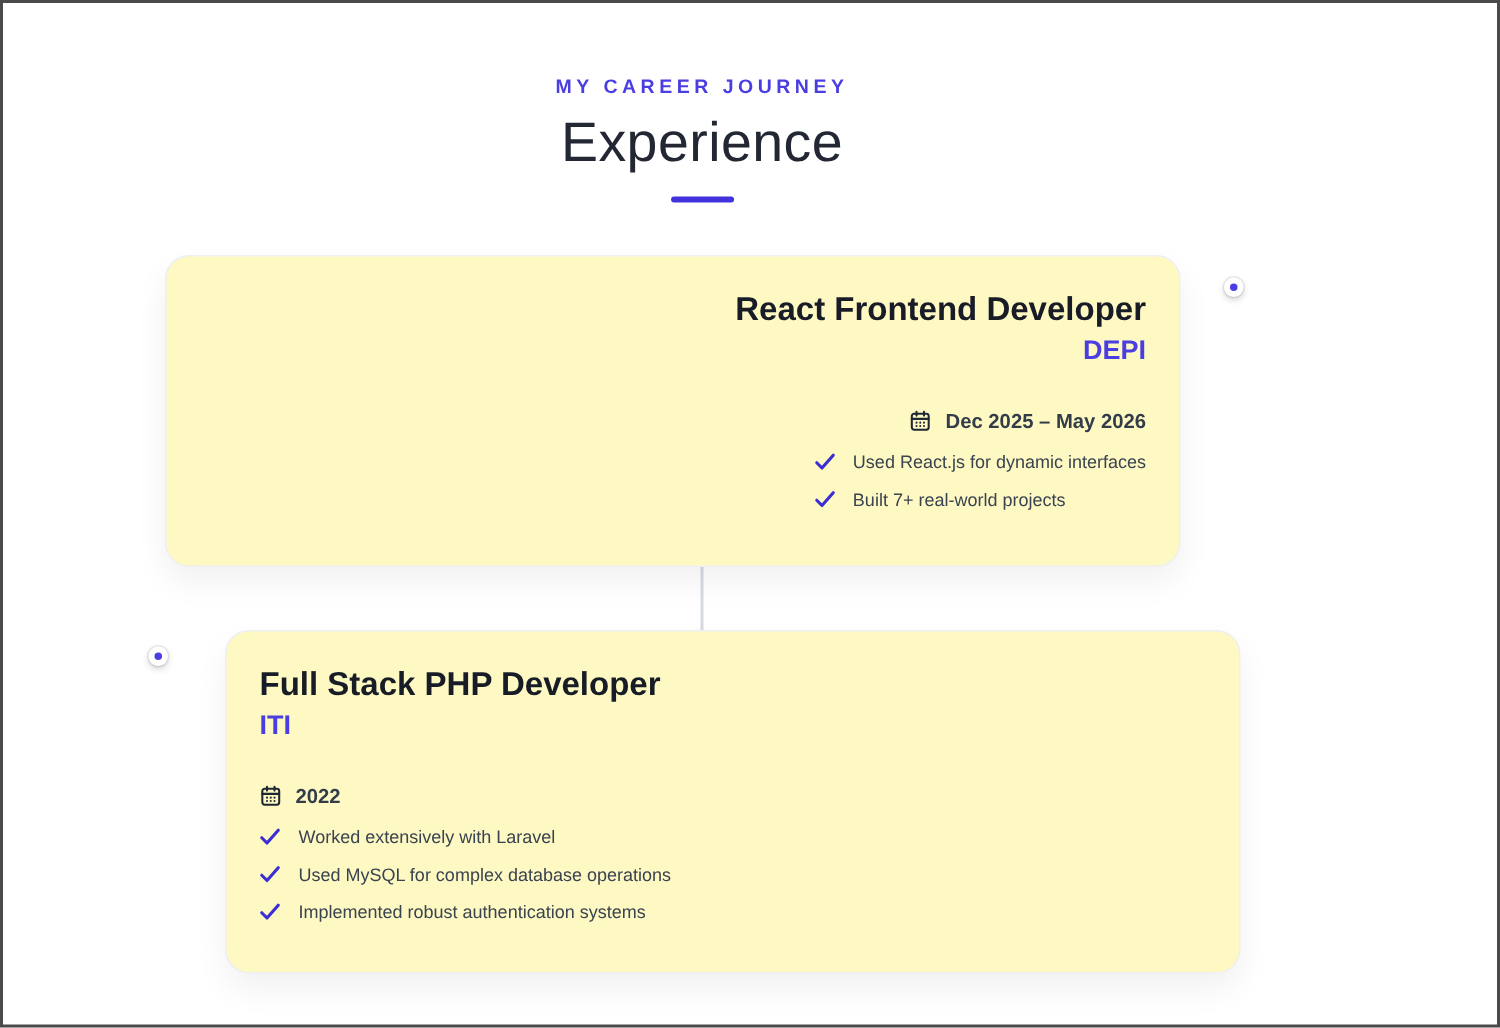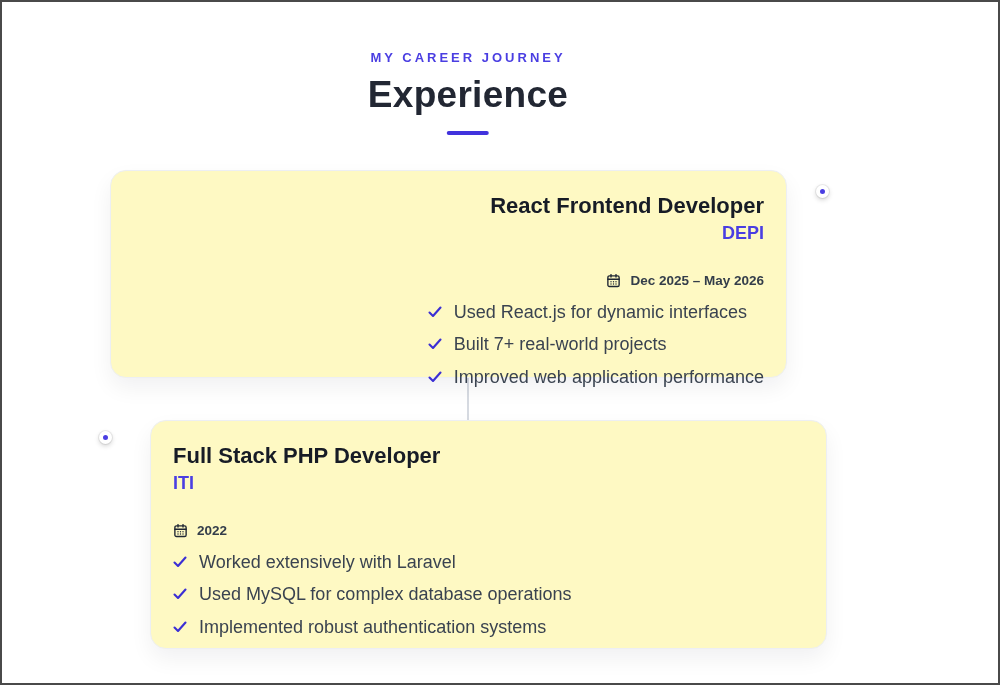--- a/index.html
+++ b/index.html
@@ -27,21 +27,21 @@
   }
   .eyebrow {
     font-size: 13px;
     font-weight: 700;
     letter-spacing: 3px;
     color: #4a3ee2;
   }
   .section-title {
     margin-top: 9px;
     font-size: 37px;
-    font-weight: 700;
+    font-weight: 400;
     color: #222733;
     letter-spacing: 0.3px;
   }
   .title-bar {
     width: 42px; height: 4px;
     margin: 15px auto 0;
     border-radius: 3px;
     background: #4132dd;
   }
 
@@ -108,21 +108,21 @@
     display: flex;
     flex-direction: column;
     gap: 10px;
     width: fit-content;
   }
   .align-right .highlights { align-self: flex-end; text-align: left; }
   .highlight-item {
     display: flex;
     align-items: center;
     gap: 12px;
-    font-size: 18px;
+    font-size: 12px;
     color: #3a4350;
     line-height: 1.25;
   }
   .check-icon { display: inline-flex; flex-shrink: 0; }
 </style>
 </head>
 <body>
 
 <div class="page">
 
@@ -167,28 +167,20 @@
           <span>Used React.js for dynamic interfaces</span>
         </li>
         <li class="highlight-item">
           <span class="check-icon">
             <svg width="14" height="12" viewBox="0 0 14 12" fill="none" stroke="#3b2fd4" stroke-width="2.1" stroke-linecap="round" stroke-linejoin="round">
                 <path d="M1.5 6.5 L5 10 L12.5 1.5"></path>
               </svg>
           </span>
           <span>Built 7+ real-world projects</span>
         </li>
-        <li class="highlight-item">
-          <span class="check-icon">
-            <svg width="14" height="12" viewBox="0 0 14 12" fill="none" stroke="#3b2fd4" stroke-width="2.1" stroke-linecap="round" stroke-linejoin="round">
-                <path d="M1.5 6.5 L5 10 L12.5 1.5"></path>
-              </svg>
-          </span>
-          <span>Improved web application performance</span>
-        </li>
       </ul>
     </div>
   </div>
 
   <div class="card card-2 align-left">
     <div class="card-inner">
       <div class="role-title">Full Stack PHP Developer</div>
       <div class="company">ITI</div>
       <div class="period-row">
         <span class="calendar-icon">

